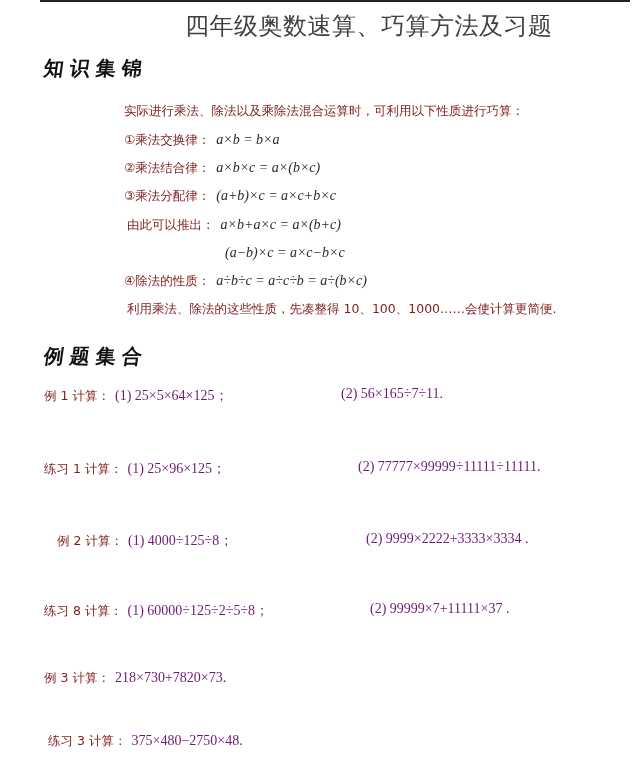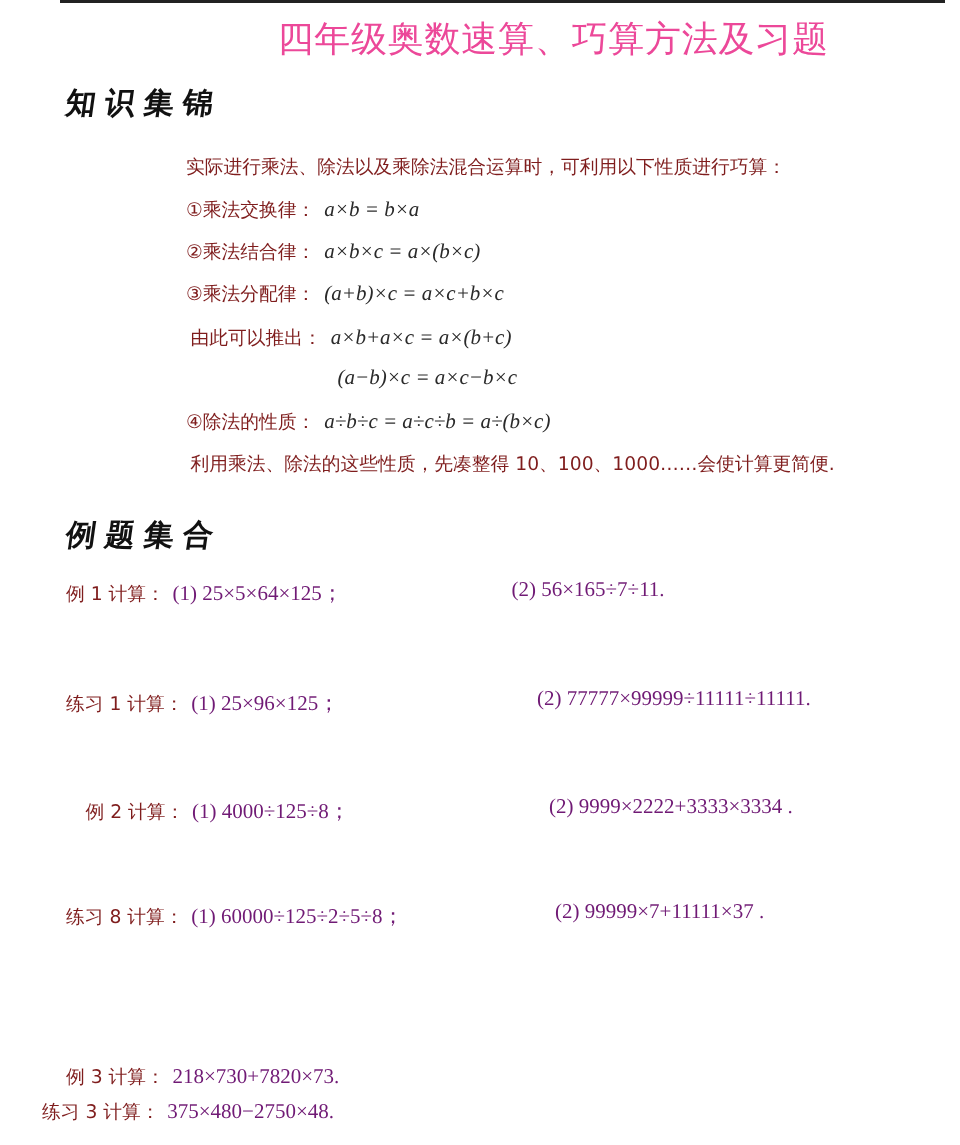--- a/index.html
+++ b/index.html
@@ -1,19 +1,19 @@
 <!DOCTYPE html>
 <html><head>
 <meta charset="utf-8">
 <style>
   * { margin: 0; padding: 0; box-sizing: border-box; }
   html, body { width: 640px; height: 763px; background: #ffffff; overflow: hidden; }
   body { position: relative; font-family: "DejaVu Serif", "Liberation Serif", serif; color: #222; }
   .topline { position: absolute; left: 40px; top: 0; width: 590px; height: 2px; background: #222; }
-  .title { position: absolute; left: 185px; top: 10px; font-family: "DejaVu Sans", "Liberation Sans", sans-serif; font-size: 24px; color: #ec4899; letter-spacing: 0.5px; white-space: nowrap; }
+  .title { position: absolute; left: 185px; top: 10px; font-family: "DejaVu Sans", "Liberation Sans", sans-serif; font-size: 24px; color: #404040; letter-spacing: 0.5px; white-space: nowrap; }
   .section-h { position: absolute; left: 44px; font-family: "DejaVu Serif", "Liberation Serif", serif; font-weight: bold; font-size: 20px; letter-spacing: 6px; color: #111; transform: skewX(-8deg); white-space: nowrap; }
   .line { position: absolute; font-size: 13px; white-space: nowrap; color: #2a2a2a; }
   .lbl { font-family: "DejaVu Sans", "Liberation Sans", sans-serif; font-size: 12.5px; color: #7f1d1d; }
   .math { font-family: "Liberation Serif", "DejaVu Serif", serif; font-style: italic; font-size: 14px; margin-left: 6px; }
   .num { font-family: "Liberation Serif", "DejaVu Serif", serif; font-size: 14px; color: #701a75; }
   .prob { position: absolute; white-space: nowrap; }
 </style>
 </head>
 <body>
 
@@ -65,21 +65,21 @@
   <span class="num">(1) 4000÷125÷8；</span>
 </div>
 <div class="prob num" style="left:366px; top:531px;">(2) 9999×2222+3333×3334 .</div>
 
 <div class="prob" style="left:44px; top:600px;">
   <span class="lbl">练习 8  计算：</span>
   <span class="num">(1) 60000÷125÷2÷5÷8；</span>
 </div>
 <div class="prob num" style="left:370px; top:601px;">(2) 99999×7+11111×37 .</div>
 
-<div class="prob" style="left:44px; top:667px;margin-top:40px;">
+<div class="prob" style="left:44px; top:667px;">
   <span class="lbl">例 3  计算：</span>
   <span class="num">218×730+7820×73.</span>
 </div>
 
-<div class="prob" style="left:28px; top:730px;">
+<div class="prob" style="left:48px; top:730px;">
   <span class="lbl">练习 3  计算：</span>
   <span class="num">375×480−2750×48.</span>
 </div>
 
 </body></html>

